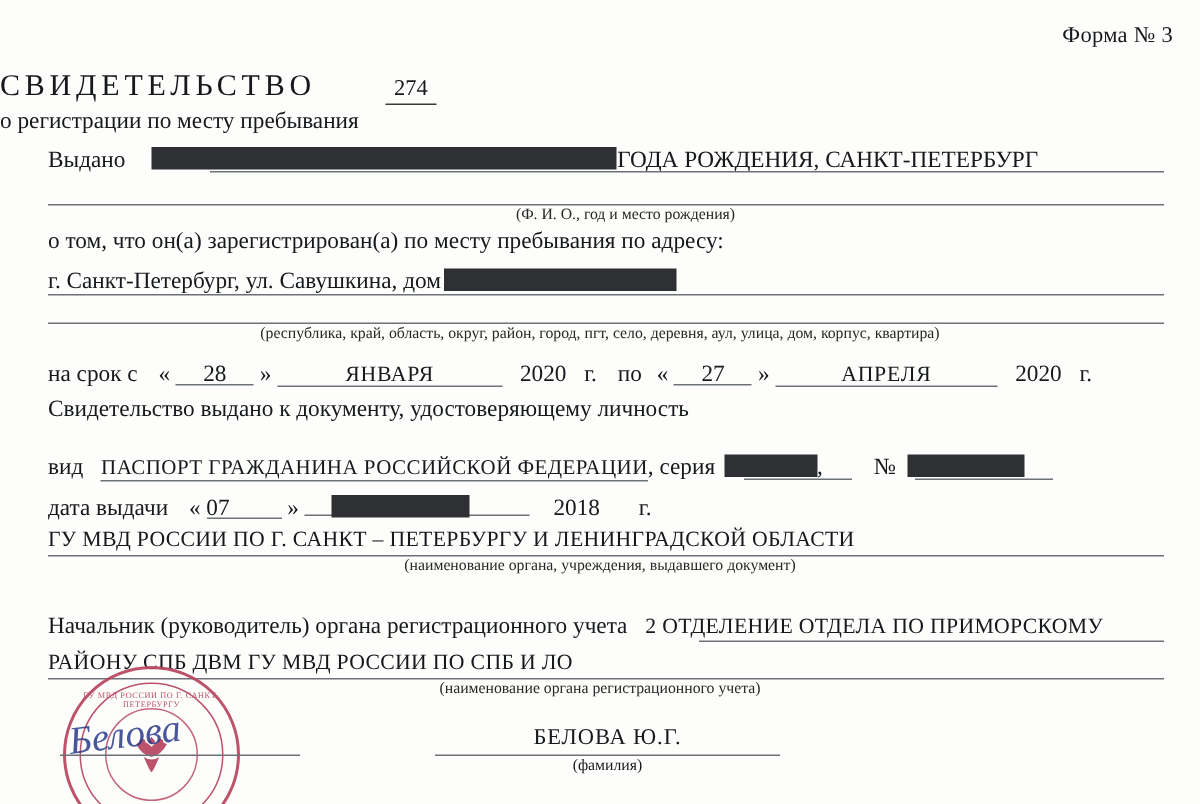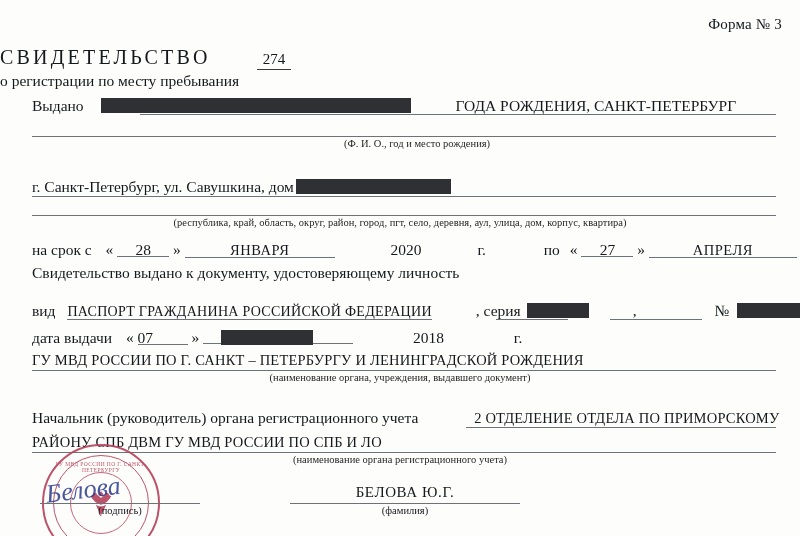--- a/index.html
+++ b/index.html
@@ -87,21 +87,20 @@
   .caption {
     position: absolute;
     left: 0; right: 0;
     text-align: center;
     font-size: 10.5px;
     color: #262626;
   }
   .val {
     display: inline-block;
     vertical-align: baseline;
-    padding-left: 44px;
   }
   .sp { display: inline-block; }
 
   
   .stamp {
     position: absolute;
     left: 42px;
     top: 444px;
     width: 118px;
     height: 118px;
@@ -208,20 +207,21 @@
   <div class="subtitle">о регистрации по месту пребывания</div>
 
   <div class="row" style="top:96px;">
     <span class="label">Выдано</span>
     <span class="sp" style="width:14px;"></span><span class="redacted" style="width:310px;"></span><span class="val">ГОДА РОЖДЕНИЯ, САНКТ-ПЕТЕРБУРГ</span>
   </div>
   <div class="fullrule" style="left:140px; right:24px; top:114px;"></div>
   <div class="fullrule" style="left:32px; right:24px; top:136px;"></div>
   <div class="caption" style="top:138px;padding-left:34px;">(Ф. И. О., год и место рождения)</div>
 
+  <div class="row" style="top:152px;">о том, что он(а) зарегистрирован(а) по месту пребывания по адресу:</div>
 
   <div class="row" style="top:177px;">
     <span class="label">г. Санкт-Петербург, ул. Савушкина, дом</span><span class="redacted" style="width:155px; margin-left:2px;"></span>
   </div>
   <div class="fullrule" style="left:32px; right:24px; top:196px;"></div>
   <div class="fullrule" style="left:32px; right:24px; top:215px;"></div>
   <div class="caption" style="top:217px;">(республика, край, область, округ, район, город, пгт, село, деревня, аул, улица, дом, корпус, квартира)</div>
 
   <div class="row" style="top:241px;">
     <span class="label">на срок с</span>
@@ -253,21 +253,21 @@
   <div class="row" style="top:328px;">
     <span class="label">дата выдачи</span>
     <span class="sp" style="width:10px;"></span><span class="quote">«</span>
     <span class="rule" style="width:50px; ">07</span>
     <span class="quote">»</span>
     <span class="rule" style="width:150px;"><span class="redacted" style="width:92px; margin-left:18px;"></span></span>
     <span class="sp" style="width:12px;"></span><span class="val">2018</span>
     <span class="sp" style="width:22px;"></span><span class="val">г.</span>
   </div>
 
-  <div class="row" style="top:352px; font-size:14.5px; letter-spacing:.2px;">ГУ  МВД  РОССИИ  ПО  Г. САНКТ – ПЕТЕРБУРГУ  И  ЛЕНИНГРАДСКОЙ РОЖДЕНИЯ</div>
+  <div class="row" style="top:352px; font-size:14.5px; letter-spacing:.2px;">ГУ  МВД  РОССИИ  ПО  Г. САНКТ – ПЕТЕРБУРГУ  И  ЛЕНИНГРАДСКОЙ ОБЛАСТИ</div>
   <div class="fullrule" style="left:32px; right:24px; top:370px;"></div>
   <div class="caption" style="top:372px;">(наименование органа, учреждения, выдавшего документ)</div>
 
   <div class="row" style="top:409px;">
     <span class="label">Начальник (руководитель) органа регистрационного учета</span>
     <span class="sp" style="width:8px;"></span><span class="val" style="font-size:14.5px; letter-spacing:.2px;">2 ОТДЕЛЕНИЕ ОТДЕЛА  ПО ПРИМОРСКОМУ</span>
   </div>
   <div class="fullrule" style="left:466px; right:24px; top:427px;"></div>
 
   <div class="row" style="top:434px; font-size:14.5px; letter-spacing:.2px;">РАЙОНУ СПБ ДВМ  ГУ  МВД  РОССИИ  ПО СПБ  И  ЛО</div>
@@ -283,19 +283,18 @@
         <path d="M14 22 q6 4 12 0 q-4 10 -6 12 q-2 -2 -6 -12z"></path>
         <circle cx="13" cy="10" r="2.2"></circle>
         <circle cx="27" cy="10" r="2.2"></circle>
       </g>
     </svg>
 
   </div>
 
   <div class="signature">Белова</div>
   <div class="sig-rule"></div>
-  <div class="sig-cap">(подпись)</div>
 
   <div class="fam-name">БЕЛОВА Ю.Г.</div>
   <div class="fam-rule"></div>
   <div class="fam-cap">(фамилия)</div>
 
 </div>
 
 </body></html>

